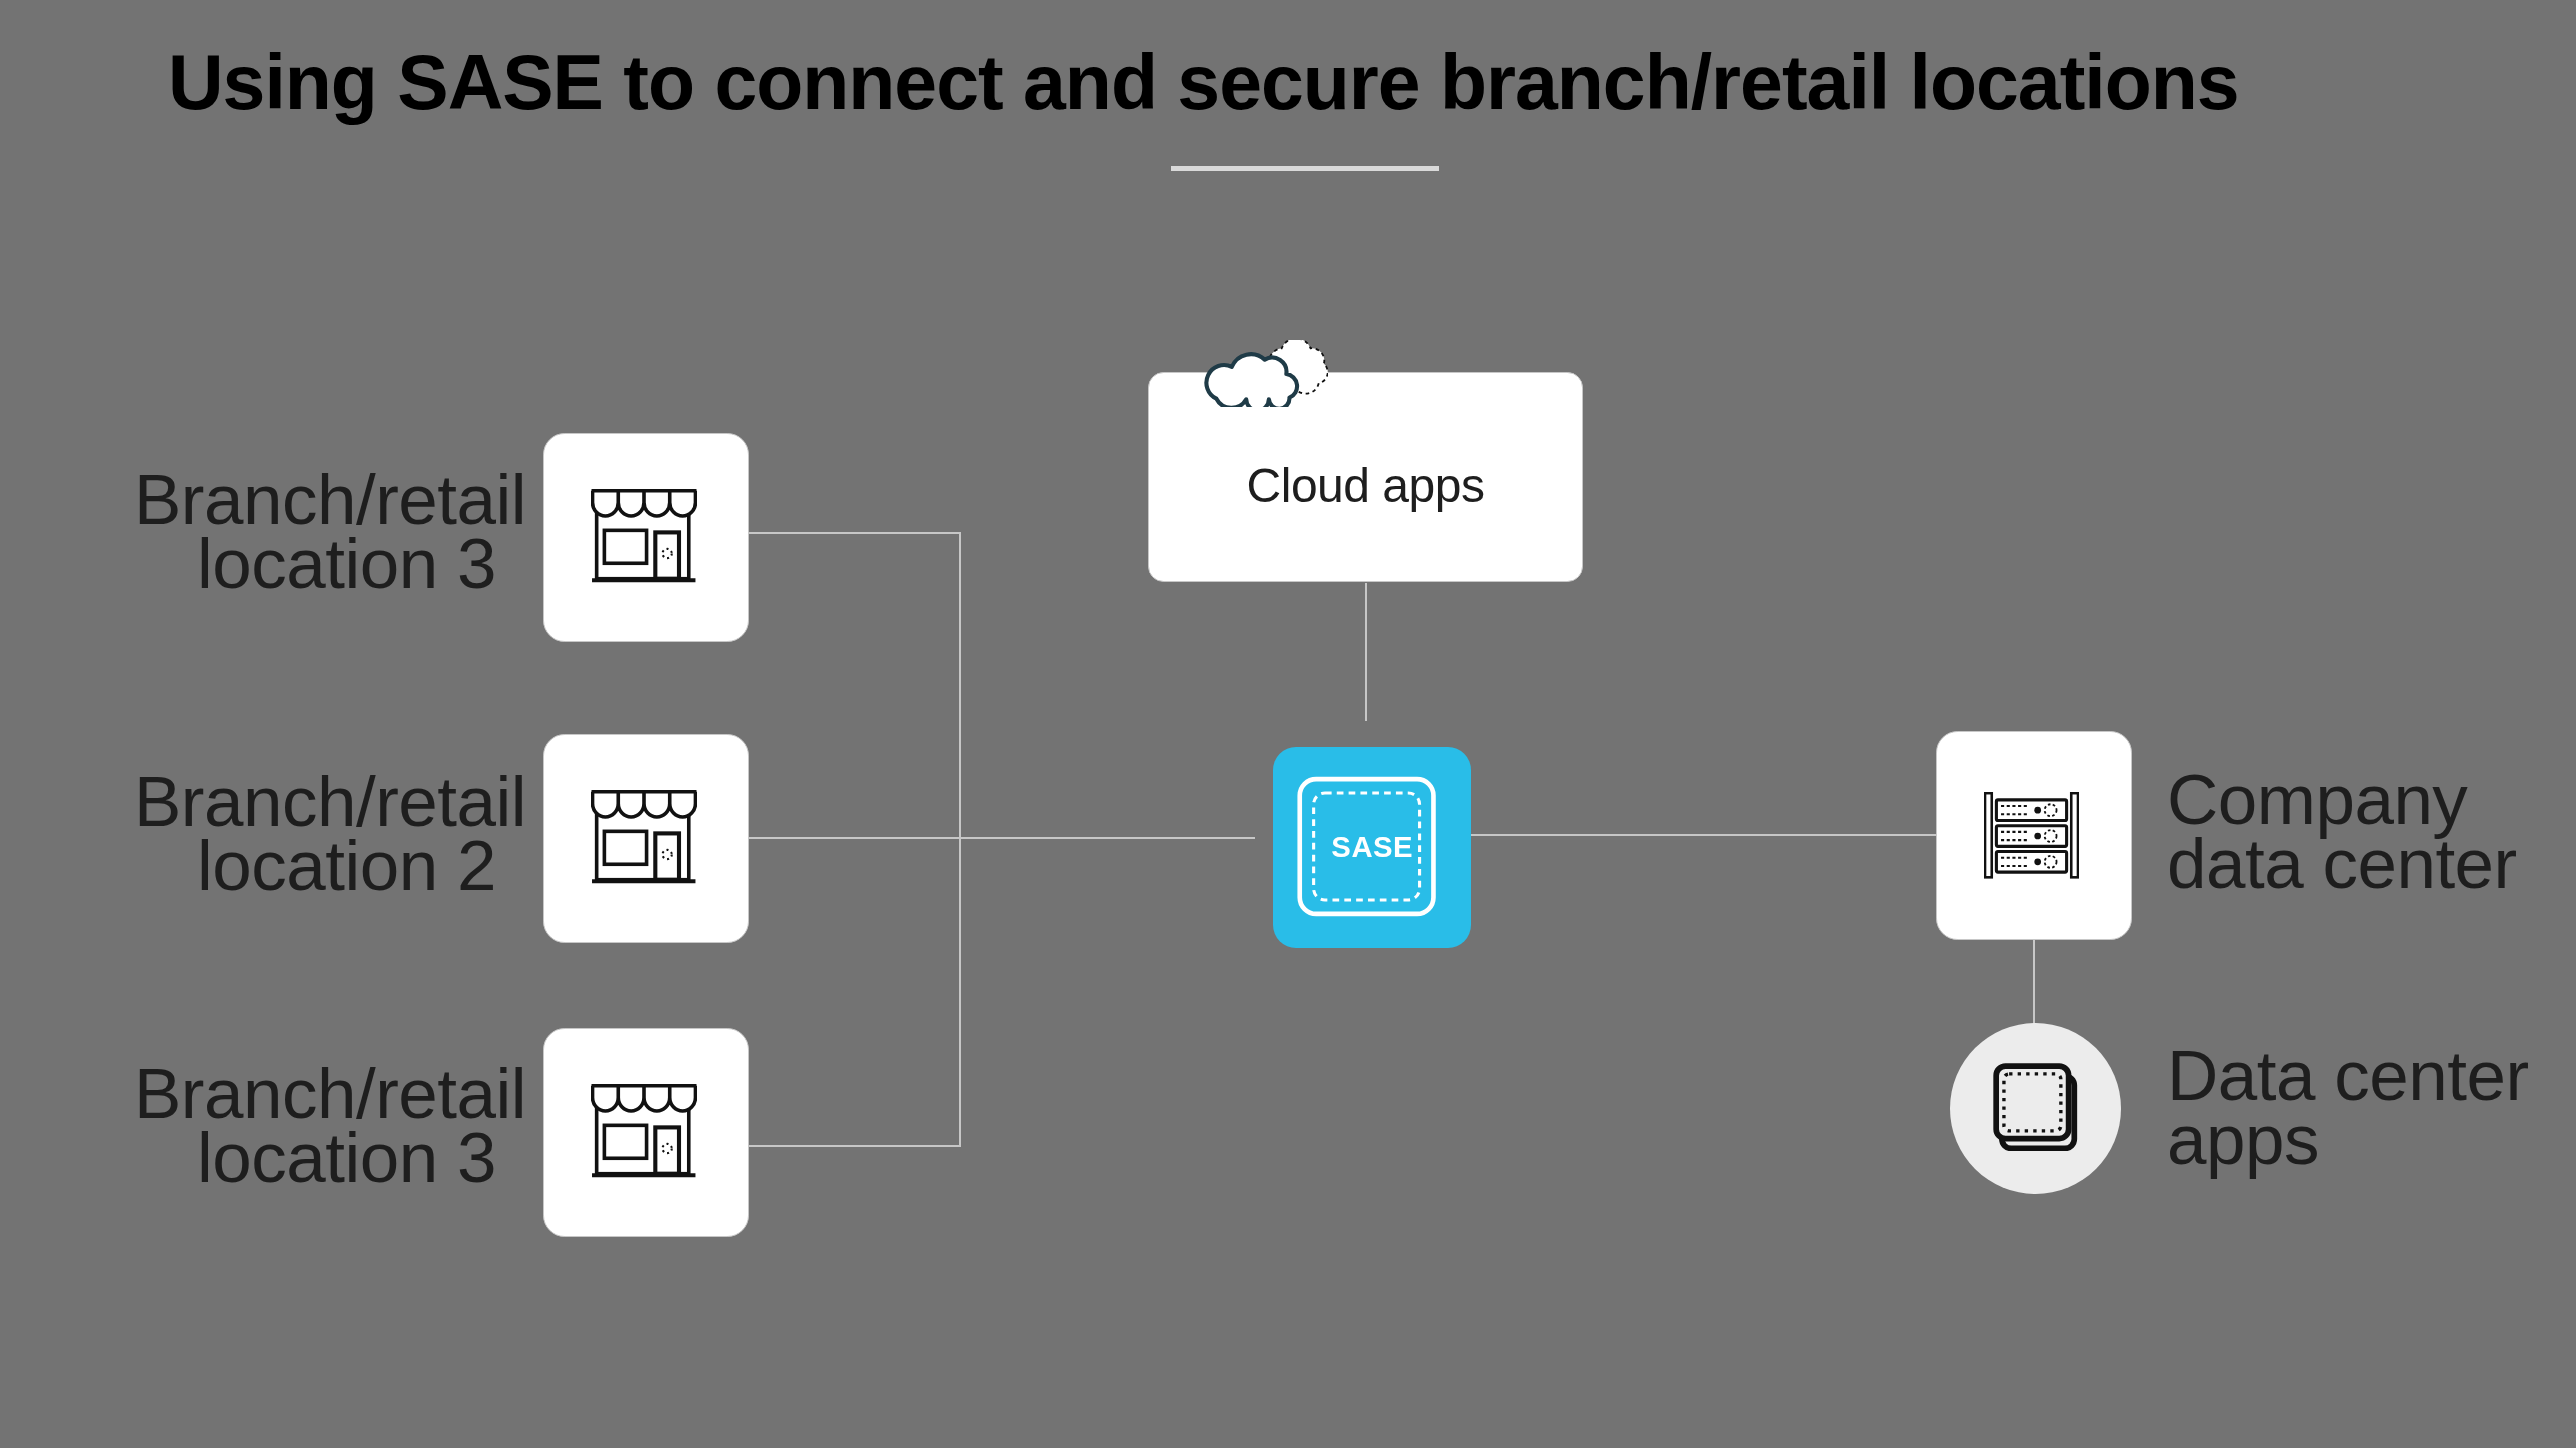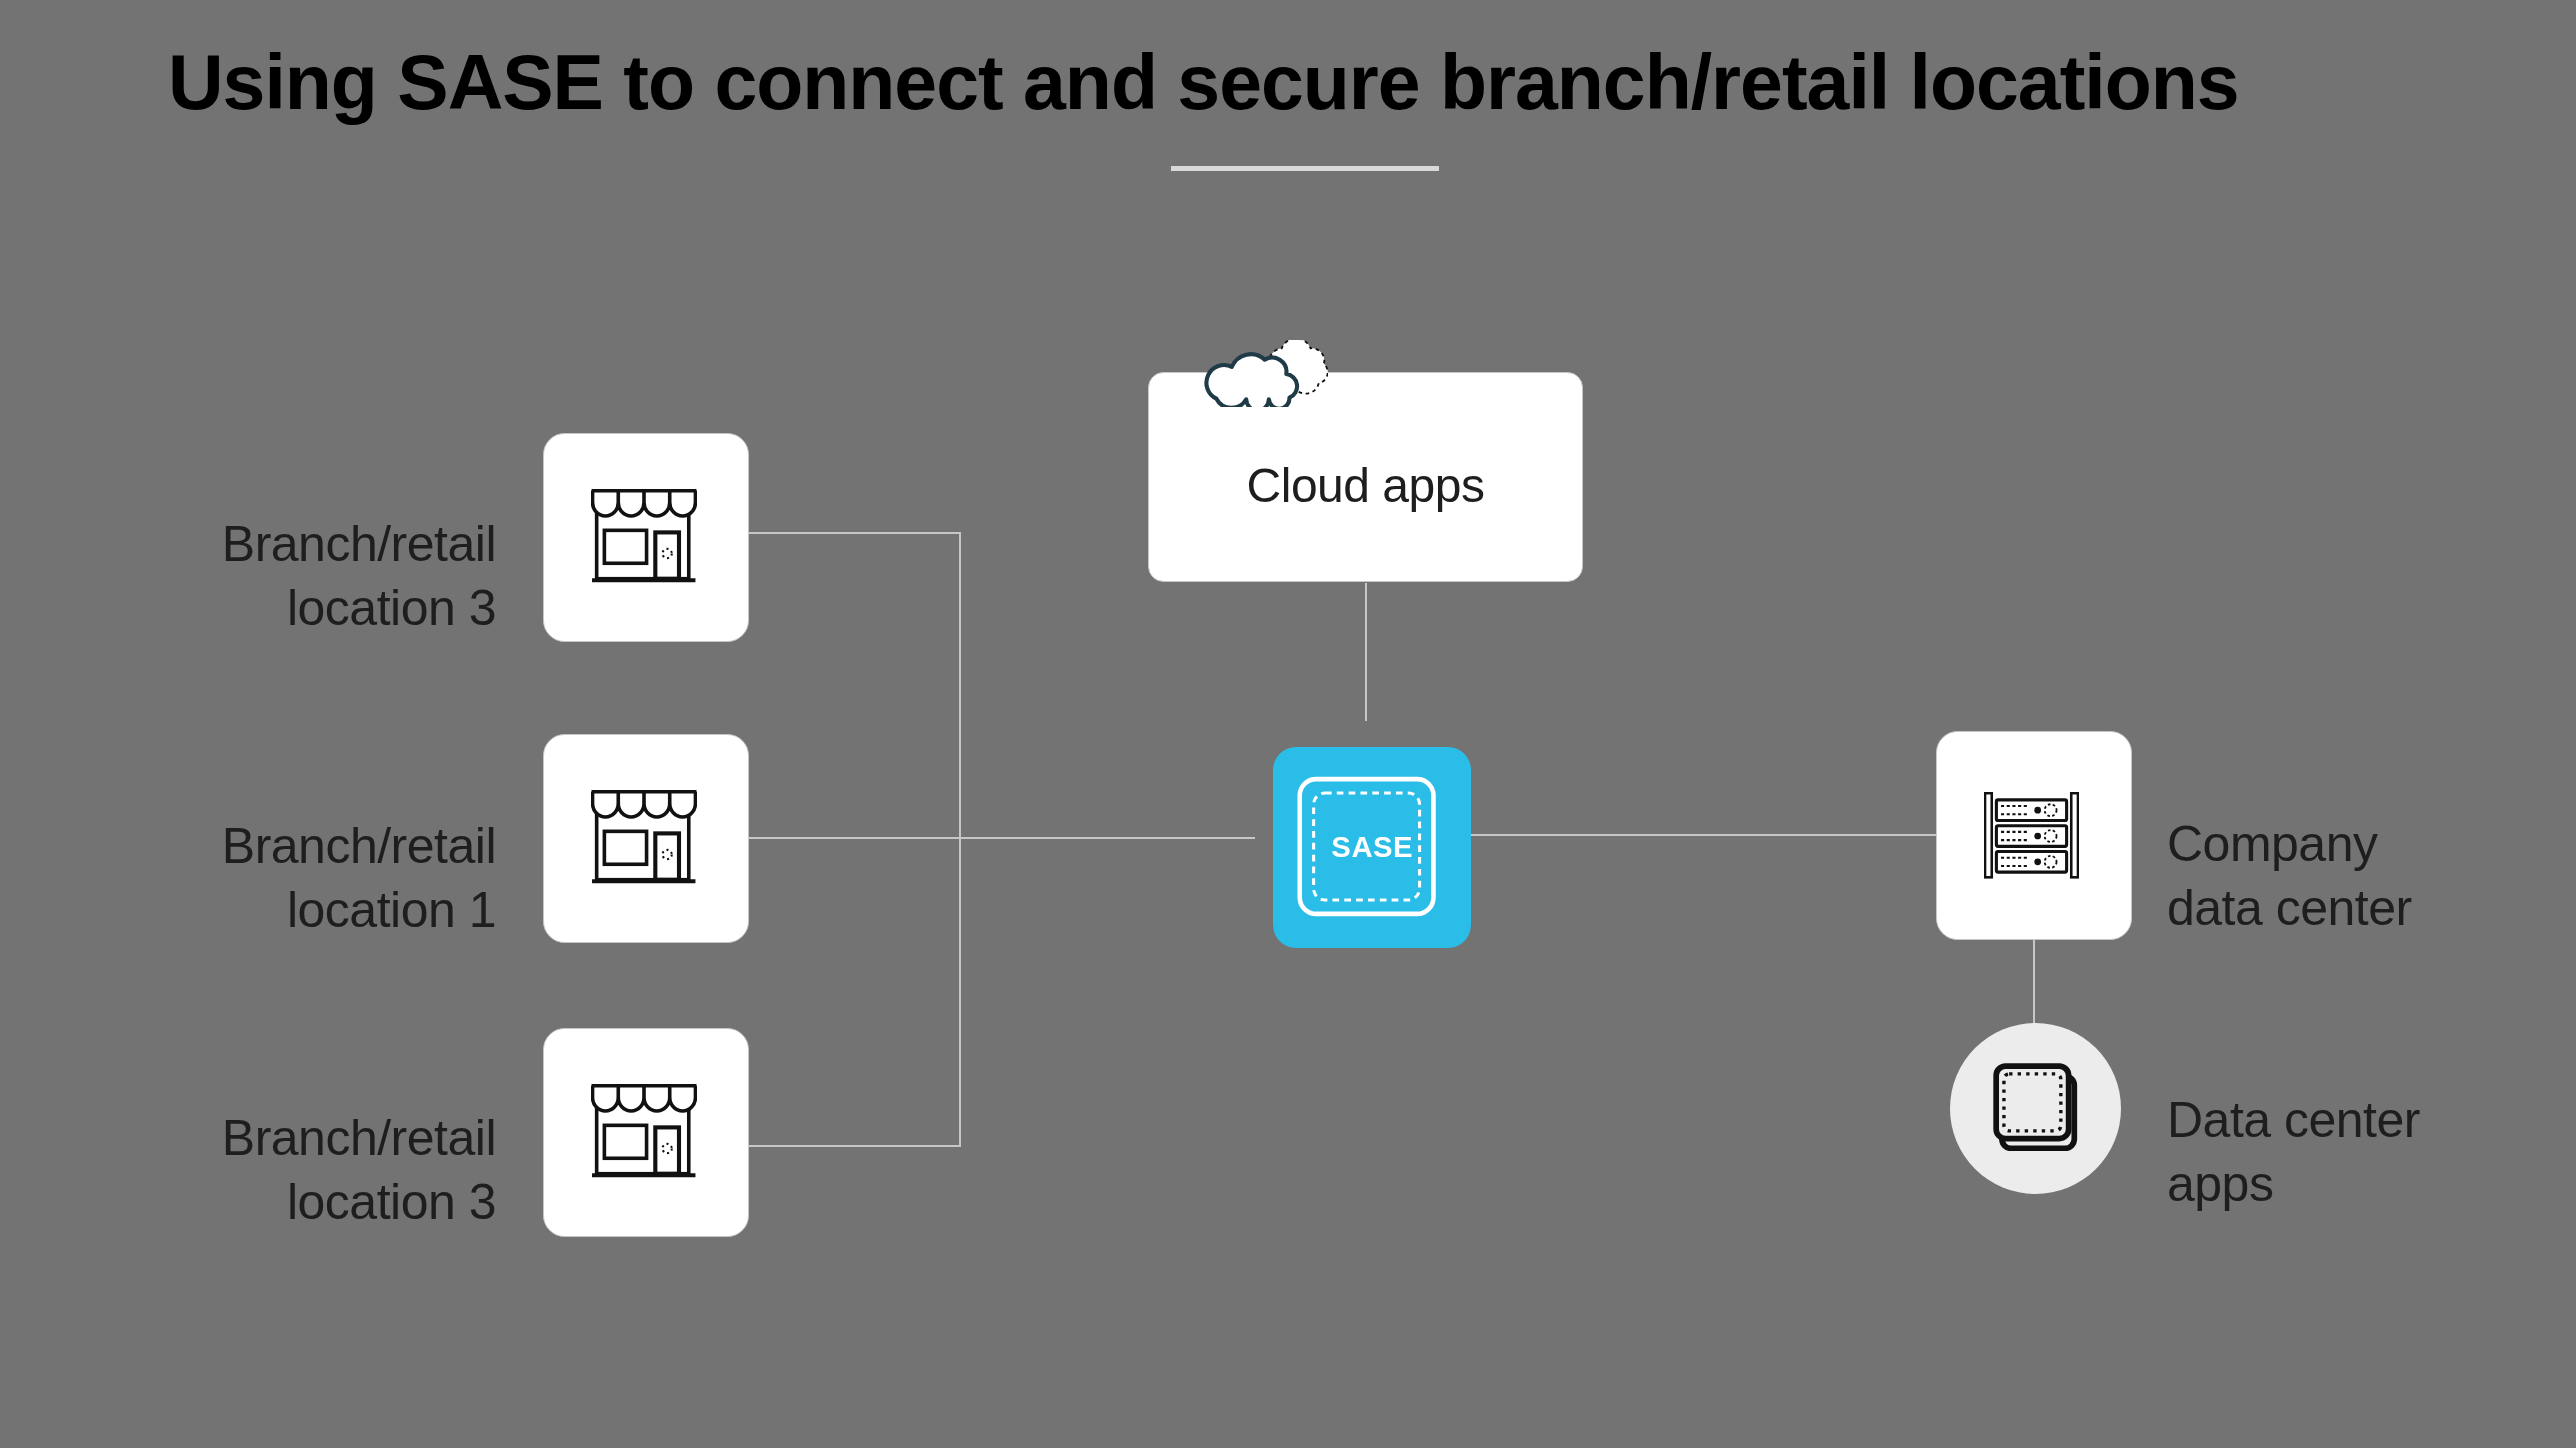--- a/index.html
+++ b/index.html
@@ -52,26 +52,25 @@
   .sase-box {
     left: 1273px; top: 734px;
     width: 198px; height: 201px;
     border-radius: 23px;
     background: #29BDE8;
     margin-top: 13px;
   }
 
   
   .label {
-    font-size: 50px;
+    font-size: 71px;
     line-height: 64px;
     color: #1E1E1E;
     letter-spacing: -0.5px;
     white-space: nowrap;
-    margin-top: 44px;
   }
   .branch-label { left: 134px; width: 362px; text-align: right; }
   .right-label  { left: 2167px; text-align: left; }
   .cloud-label {
     left: 0; top: 84px; width: 100%;
     text-align: center;
     font-size: 48px;
     line-height: 57px;
     color: #1E1E1E;
     letter-spacing: -0.5px;
@@ -137,21 +136,21 @@
       </g>
     </svg>
   </div>
 
   <div class="abs label branch-label" style="top:468px;">
     <div>Branch/retail</div>
     <div>location 3</div>
   </div>
   <div class="abs label branch-label" style="top:770px;">
     <div>Branch/retail</div>
-    <div>location 1</div>
+    <div>location 2</div>
   </div>
   <div class="abs label branch-label" style="top:1062px;">
     <div>Branch/retail</div>
     <div>location 3</div>
   </div>
 
   <div class="abs node-box cloud-box">
     <div class="abs cloud-label">Cloud apps</div>
   </div>
   <svg class="abs icon-cloud" width="126" height="67" viewBox="0 0 245 130">

